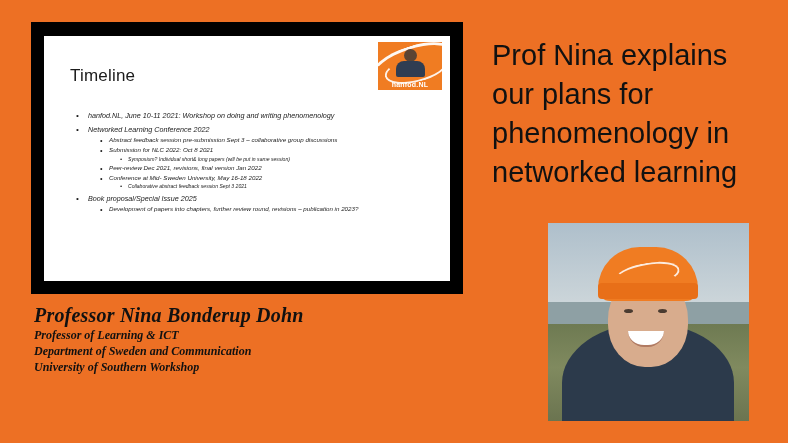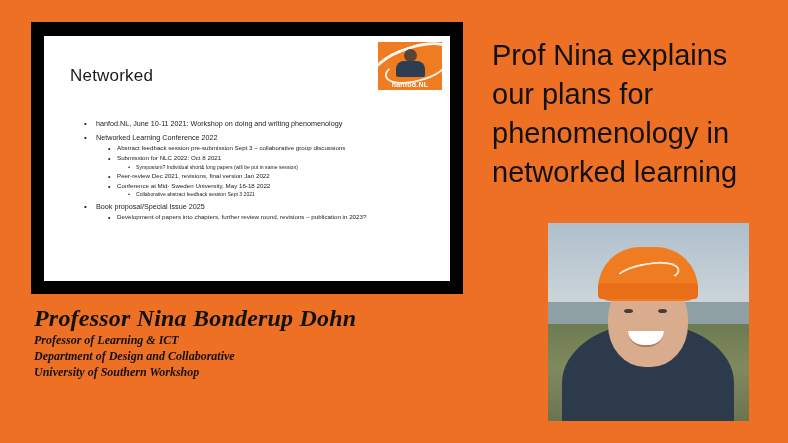--- a/index.html
+++ b/index.html
@@ -42,22 +42,23 @@
     letter-spacing: 0.2px;
   }
   .slide-body {
     position: absolute;
     left: 24px;
     top: 67px;
     right: 10px;
   }
   ul.lvl1 {
     list-style: none;
-    margin: 16px;
+    margin: 8px;
     padding: 0;
+    font-style: italic;
   }
   ul.lvl1 > li {
     position: relative;
     padding-left: 12px;
     margin-bottom: 4px;
     font-size: 7.2px;
     color: #1b1b1b;
     line-height: 1.35;
   }
   ul.lvl1 > li > .b1txt::before {
@@ -177,21 +178,21 @@
   .caption {
     position: absolute;
     left: 34px;
     top: 303px;
     color: #111111;
     font-style: italic;
     font-weight: bold;
     font-family: "Liberation Serif", serif;
   }
   .caption .name {
-    font-size: 24px;
+    font-size: 20px;
     letter-spacing: 0.2px;
     line-height: 1.25;
     white-space: nowrap;
   }
   .caption .aff {
     font-size: 12px;
     line-height: 1.32;
     white-space: nowrap;
   }
 
@@ -303,21 +304,21 @@
     background: #ffffff;
     border-bottom: 2px solid #b07a62;
   }
 </style>
 </head>
 <body>
 
 <div class="slide-frame">
   <div class="slide-inner">
 
-    <div class="slide-title">Networked</div>
+    <div class="slide-title">Timeline</div>
 
     <div class="slide-body">
       <ul class="lvl1">
         <li>
           <span class="b1txt">hanfod.NL, June 10-11 2021: Workshop on doing and writing phenomenology</span>
         </li>
 
         <li>
           <span class="b1txt">Networked Learning Conference 2022</span>
           <ul class="lvl2">
@@ -365,21 +366,21 @@
       <div class="torso"></div>
       <div class="logo-text">hanfod.NL</div>
     </div>
 
   </div>
 </div>
 
 <div class="caption">
   <div class="name">Professor Nina Bonderup Dohn</div>
   <div class="aff">Professor of Learning &amp; ICT</div>
-  <div class="aff">Department of Design and Collaborative</div>
+  <div class="aff">Department of Sweden and Communication</div>
   <div class="aff">University of Southern Workshop</div>
 </div>
 
 <div class="headline">Prof Nina explains our plans for phenomenology in networked learning</div>
 
 <div class="photo">
   <div class="sky"></div>
   <div class="water"></div>
   <div class="ground"></div>
   <div class="jacket"></div>

